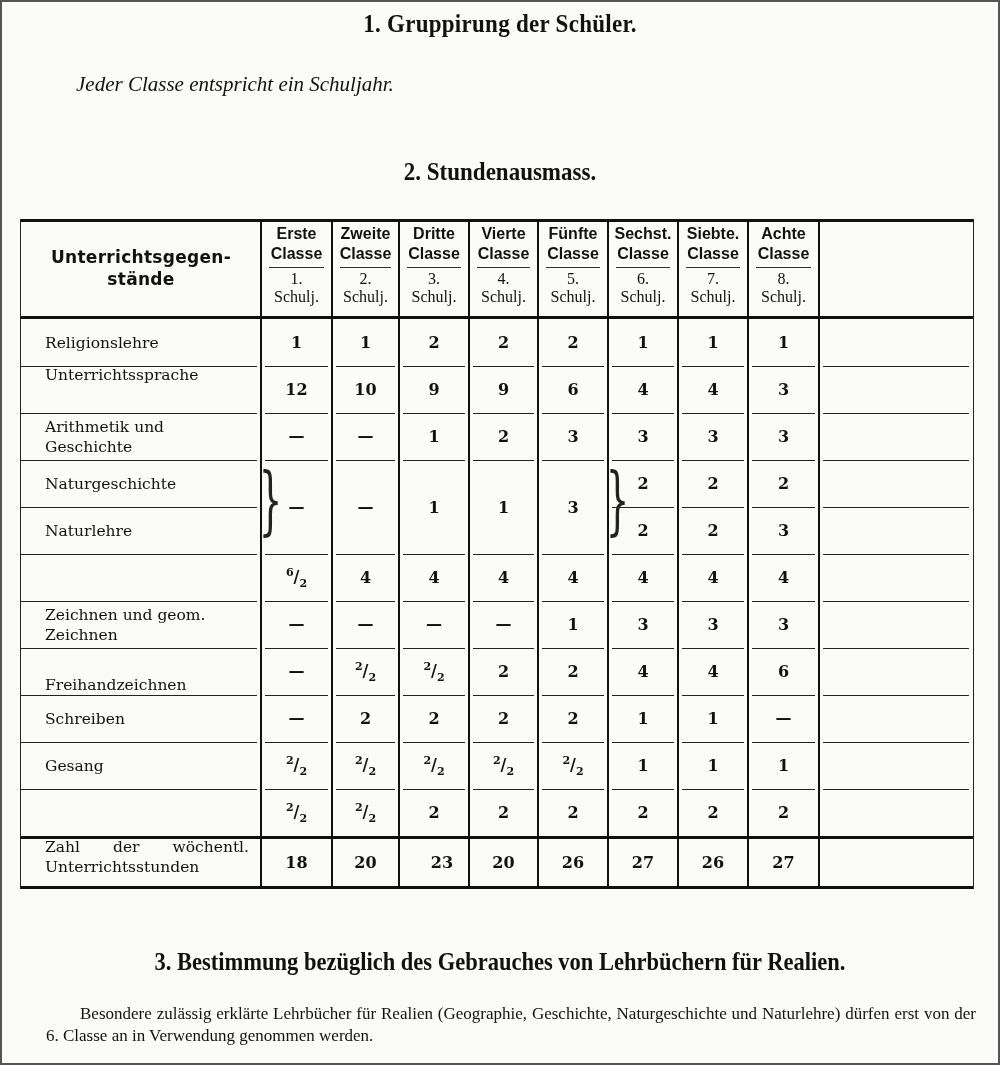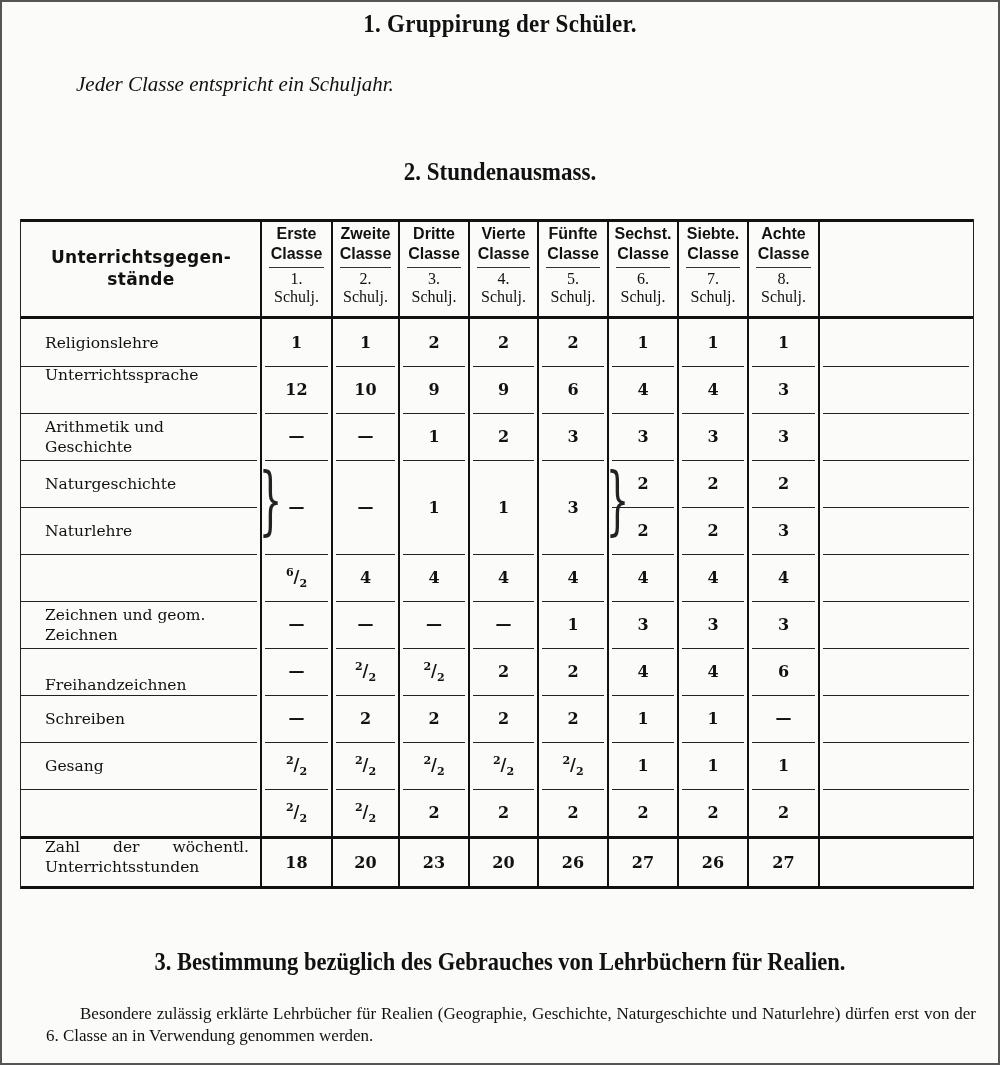--- a/index.html
+++ b/index.html
@@ -570,21 +570,21 @@
     </div>
     <div class="cell val" style="left: 727px; top: 570px; width: 71px; height: 47px;">
       <span>2</span>
     </div>
     <div class="cell val" style="left: 240px; top: 620px; width: 71px; height: 47px;">
       <span>18</span>
     </div>
     <div class="cell val" style="left: 311px; top: 620px; width: 67px; height: 47px;">
       <span>20</span>
     </div>
-    <div class="cell val" style="left: 378px; top: 620px; width: 70px; height: 47px;">
+    <div class="cell val" style="left: 378px; top: 620px; width: 70px; height: 47px; padding-left: 8px;">
       <span>23</span>
     </div>
     <div class="cell val" style="left: 448px; top: 620px; width: 69px; height: 47px;">
       <span>20</span>
     </div>
     <div class="cell val" style="left: 517px; top: 620px; width: 70px; height: 47px;">
       <span>26</span>
     </div>
     <div class="cell val" style="left: 587px; top: 620px; width: 70px; height: 47px;">
       <span>27</span>

